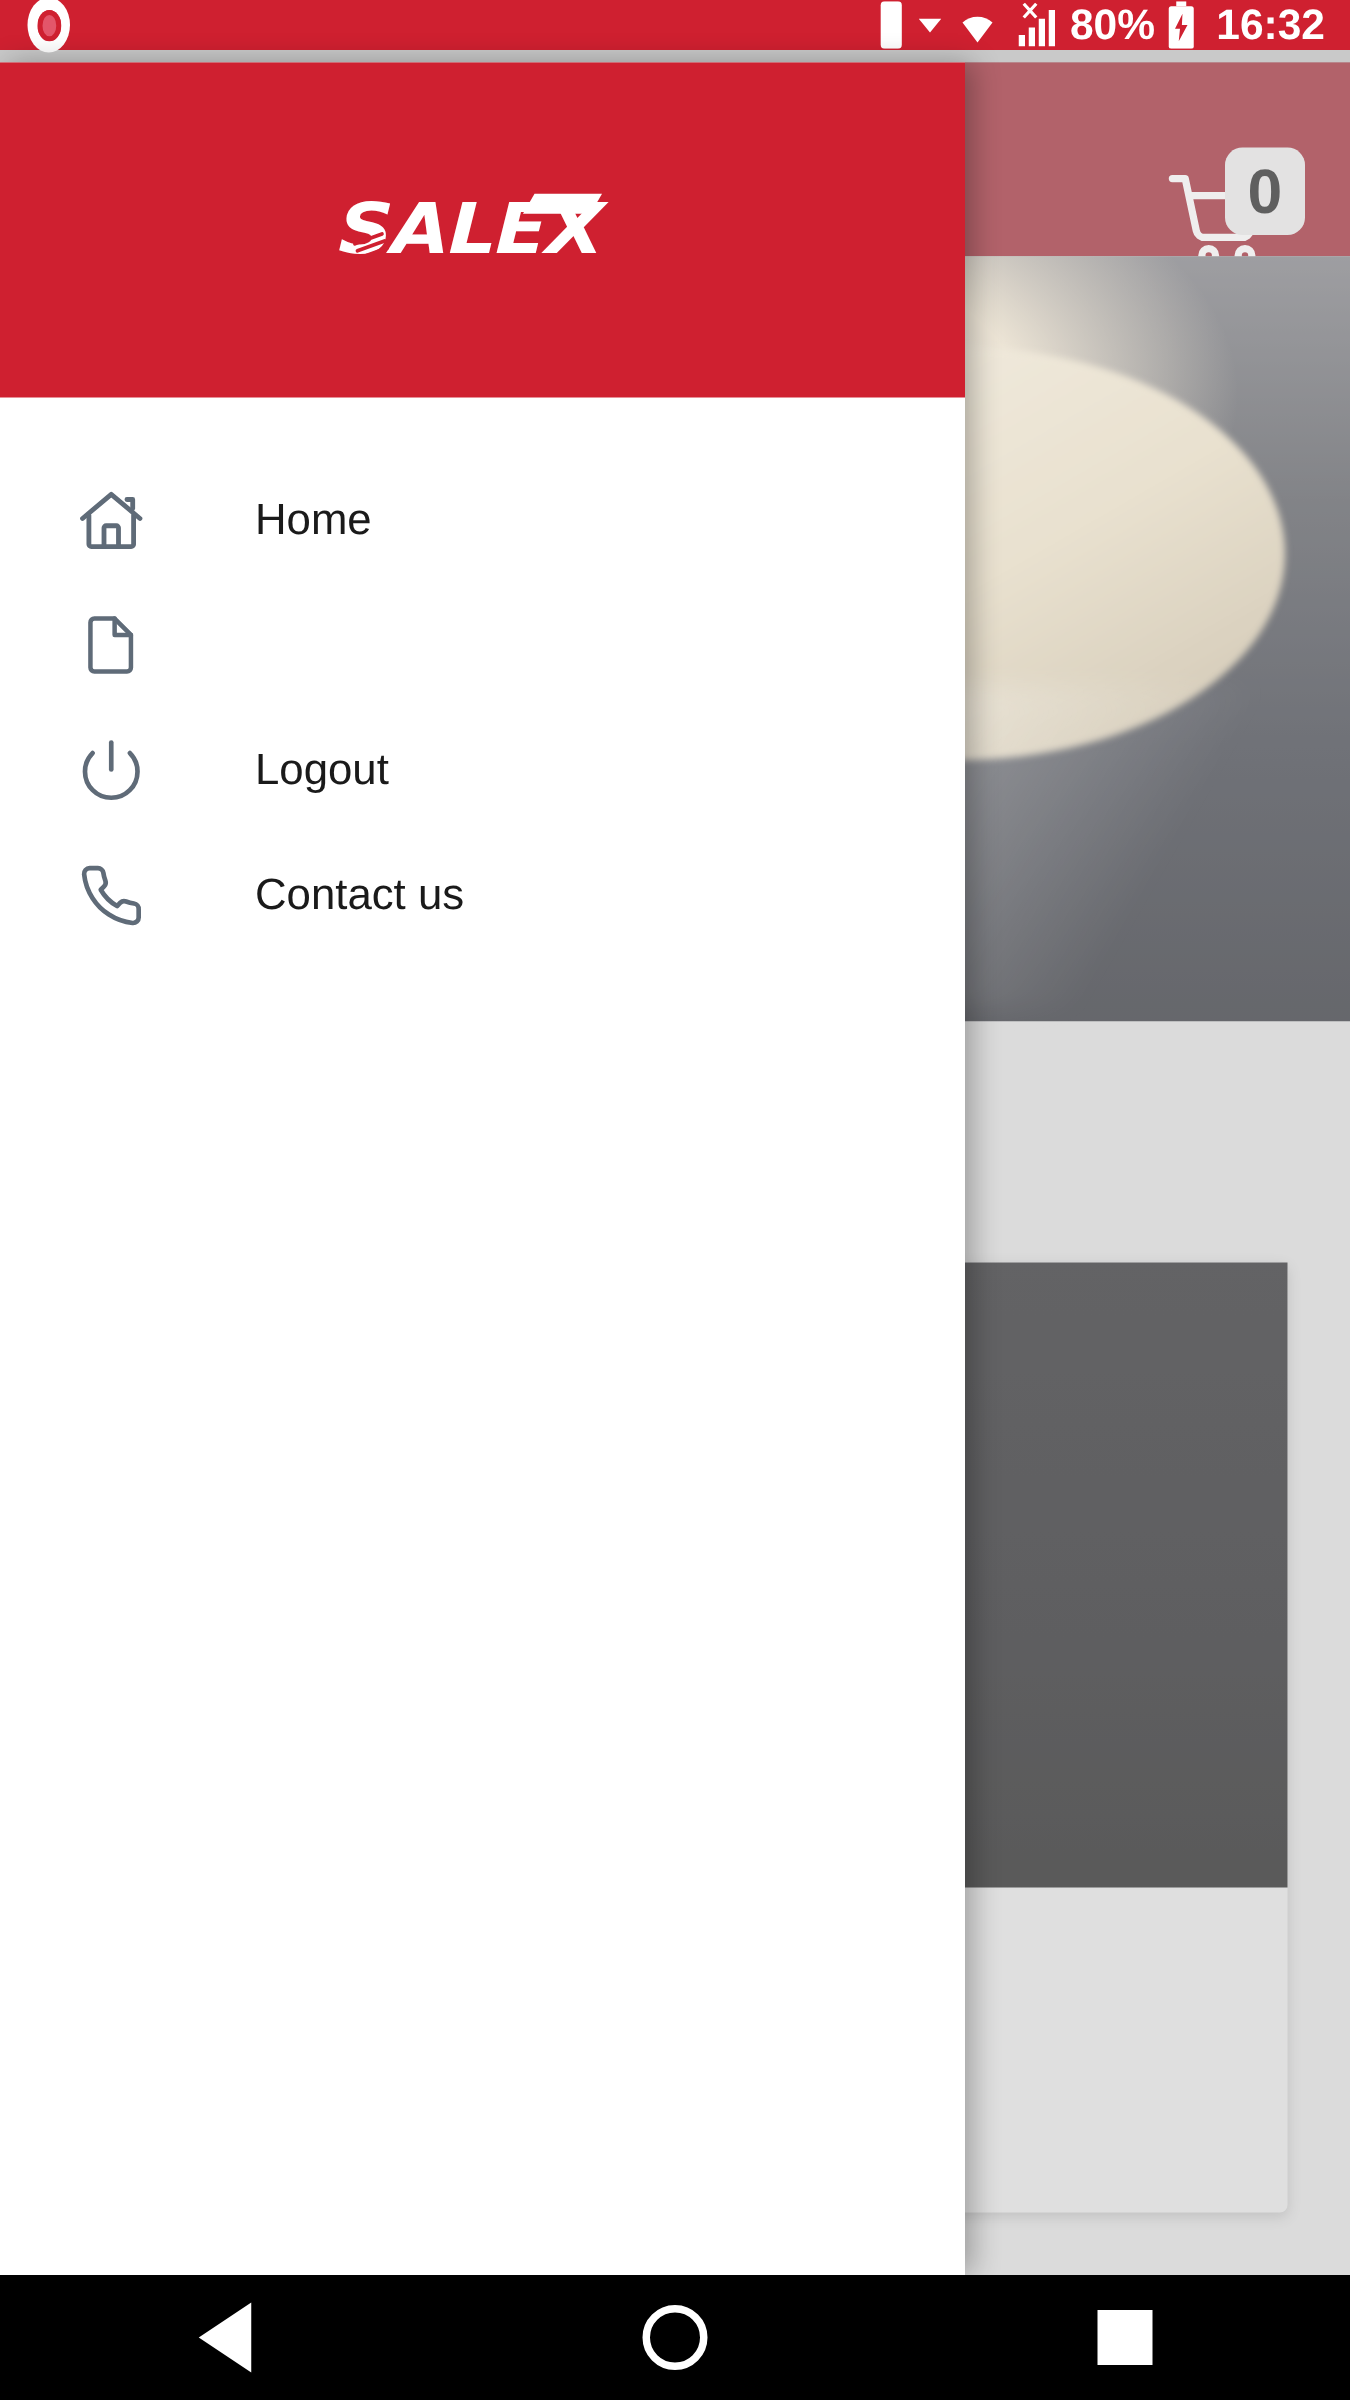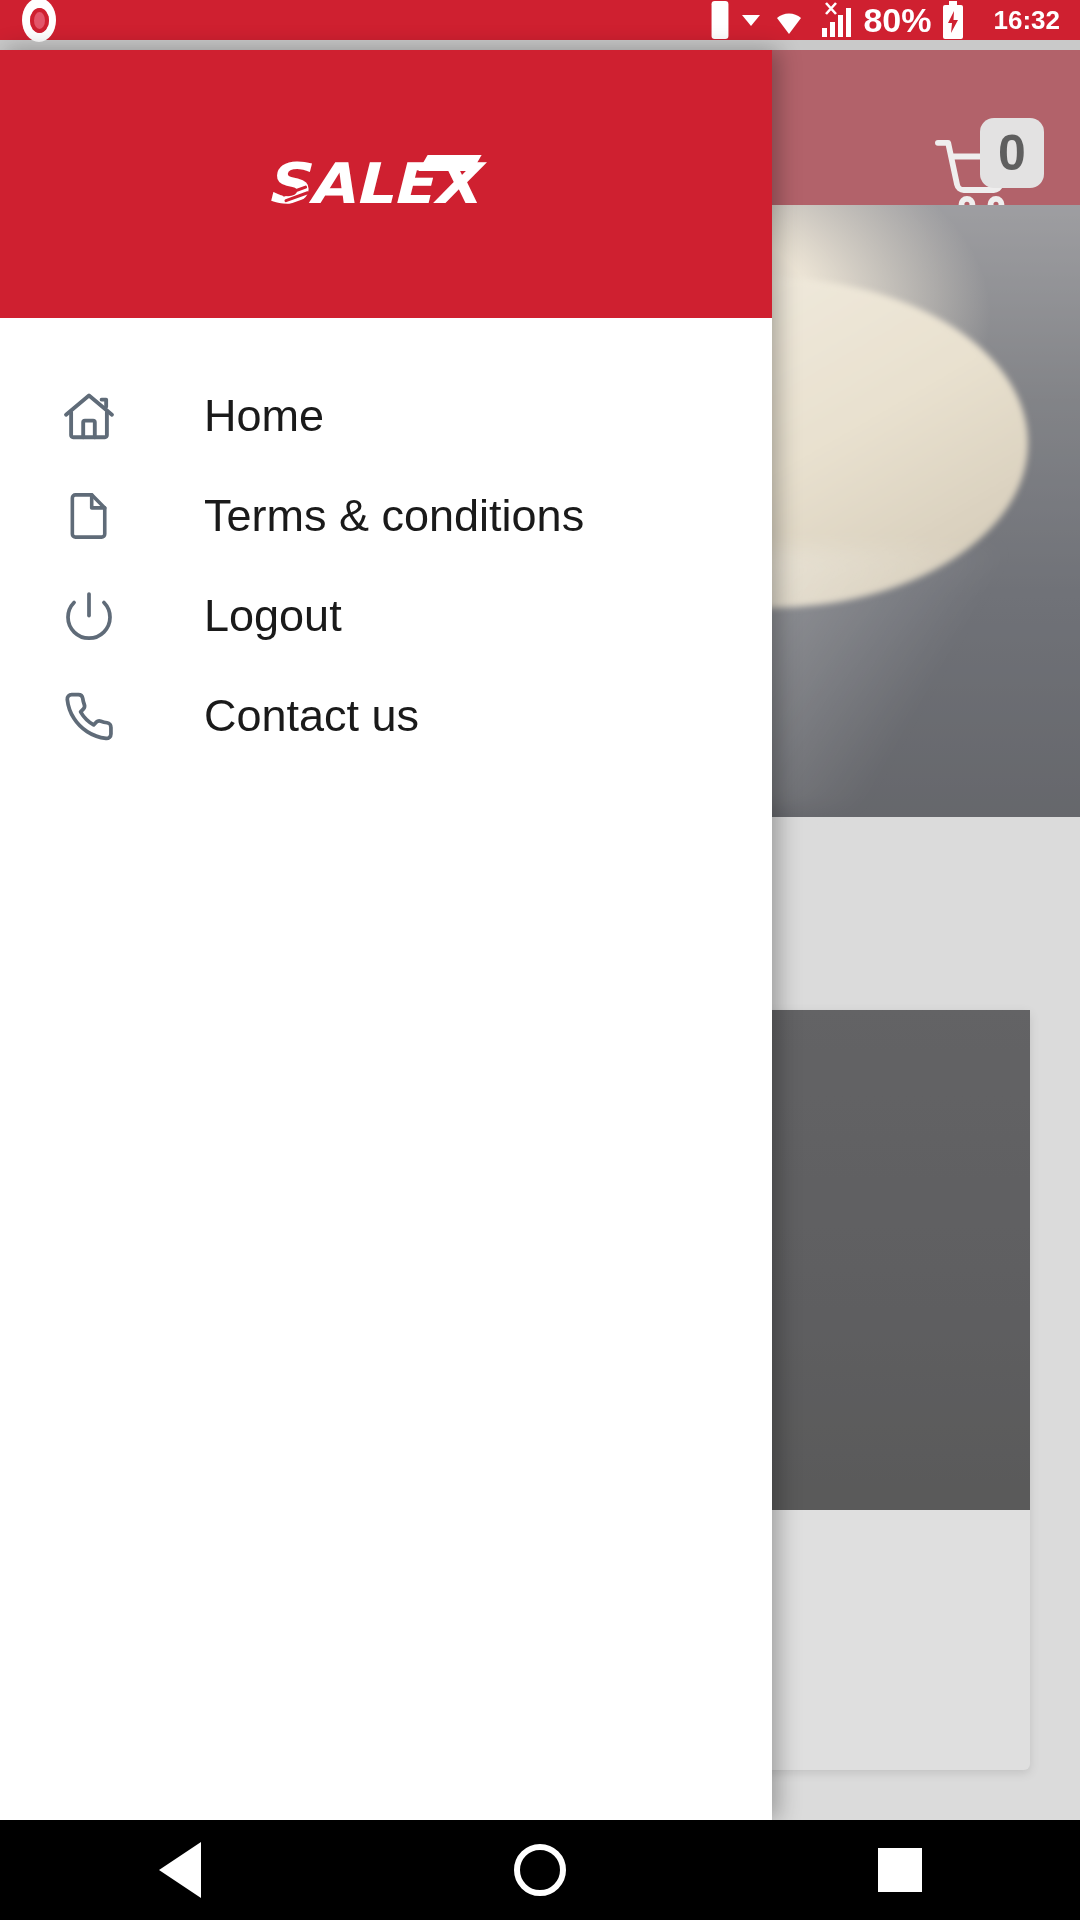--- a/index.html
+++ b/index.html
@@ -109,21 +109,21 @@
   #rec-icon:after{
     content:""; width:19px; height:25px; border-radius:50%;
     background:#e3566a; box-shadow:inset 0 0 0 4px #cf2030;
   }
   #status-right{
     margin-left:auto; display:flex; align-items:center;
     padding-right:20px; gap:9px;
   }
   .sb-ico{ display:block; }
   #status-batt-text{ font-size:34px; font-weight:700; letter-spacing:0; }
-  #status-clock{ font-size:26px; font-weight:700; margin-left:20px; }
+  #status-clock{ font-size:34px; font-weight:700; margin-left:7px; }
 
   
   #drawer{
     position:absolute; left:0; top:50px; width:772px; height:1770px;
     background:#ffffff;
     box-shadow:6px 0 22px rgba(0,0,0,.30);
     z-index:5;
   }
   #drawer-header{
     width:772px; height:268px; background:#cf2030;
@@ -156,21 +156,21 @@
   .menu-item{
     display:flex; align-items:center; height:100px;
     padding-left:56px; cursor:pointer;
   }
   .menu-icon{
     width:66px; height:66px; flex:0 0 66px;
     display:flex; align-items:center; justify-content:center;
     color:#5f6b78;
   }
   .menu-label{
-    margin-left:82px; font-size:45px; color:#1a1a1a;
+    margin-left:82px; font-size:35px; color:#1a1a1a;
     font-weight:400; white-space:nowrap;
   }
 
   
   #navbar{
     position:absolute; left:0; bottom:0; width:1080px; height:100px;
     background:#000; z-index:20;
     display:flex; align-items:center; justify-content:space-around;
   }
   .nav-btn{ width:120px; height:100px; display:flex; align-items:center; justify-content:center; }
@@ -280,21 +280,20 @@
 
 
 
     <div class="menu-item">
       <span class="menu-icon">
         <svg width="54" height="54" viewBox="0 0 24 24" fill="none" stroke="currentColor" stroke-width="1.6" stroke-linecap="round" stroke-linejoin="round">
           <path d="M6 2.6h7.2L19 8.4V20a1.4 1.4 0 0 1-1.4 1.4H6A1.4 1.4 0 0 1 4.6 20V4A1.4 1.4 0 0 1 6 2.6z"></path>
           <path d="M13.2 2.6v5.8H19"></path>
         </svg>
       </span>
-      <span class="menu-label">Terms &amp; conditions</span>
     </div>
 
     <div class="menu-item">
       <span class="menu-icon">
         <svg width="56" height="56" viewBox="0 0 24 24" fill="none" stroke="currentColor" stroke-width="1.6" stroke-linecap="round" stroke-linejoin="round">
           <path d="M18.4 6.2a9 9 0 1 1-12.8 0"></path>
           <path d="M12 2.6v9.2"></path>
         </svg>
       </span>
       <span class="menu-label">Logout</span>

